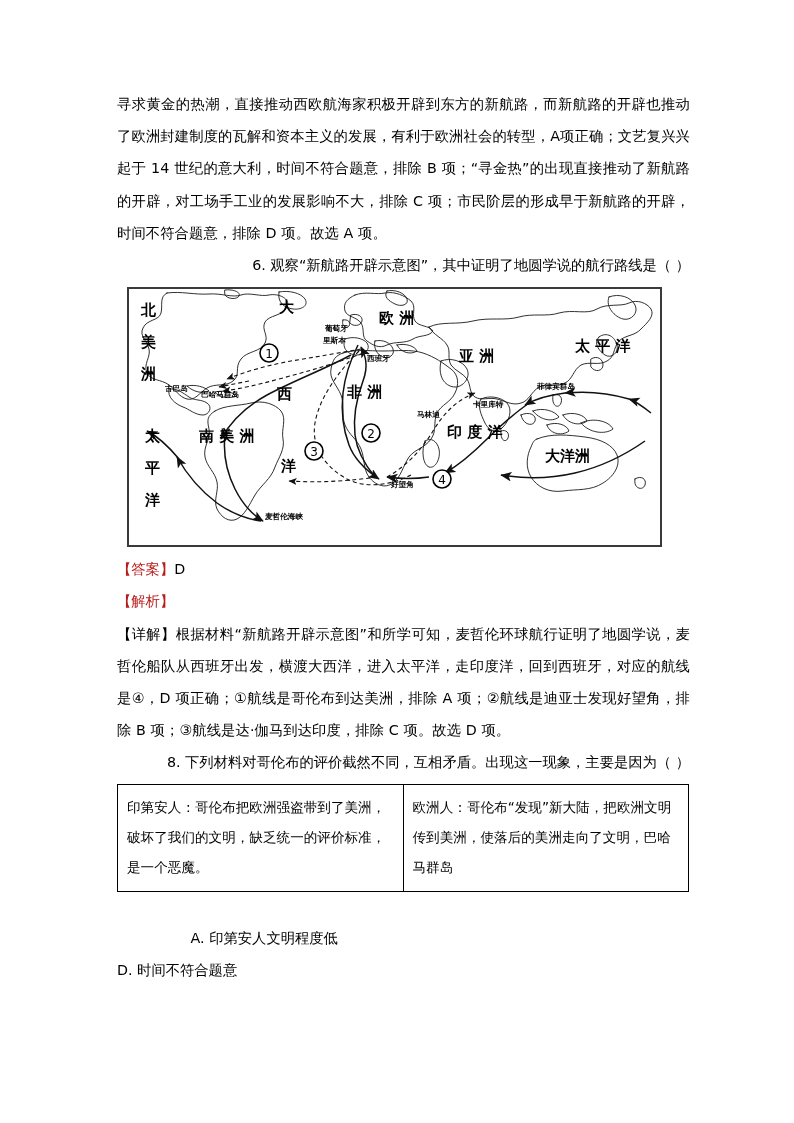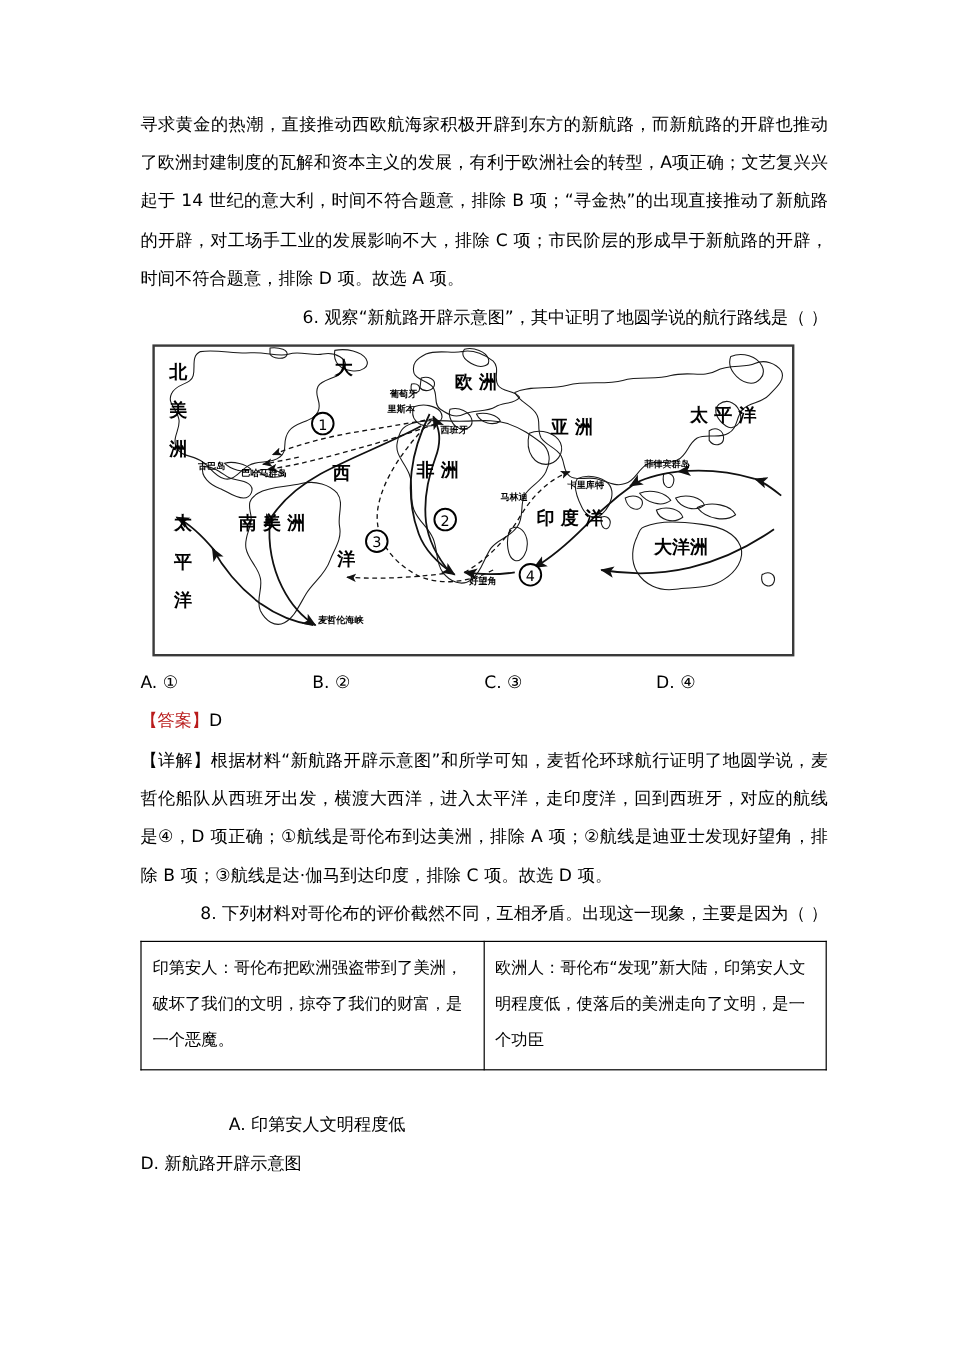--- a/index.html
+++ b/index.html
@@ -263,45 +263,40 @@
         <circle class="marker-c" cx="185" cy="162" r="9"></circle>
         <text class="marker-t" x="185" y="167">3</text>
       </g>
       <g>
         <circle class="marker-c" cx="313" cy="190" r="9"></circle>
         <text class="marker-t" x="313" y="195">4</text>
       </g>
     </svg>
   </div>
 
-  <div class="options-row four">
-    <div>A. ①</div>
-    <div>B. ②</div>
-    <div>C. ③</div>
-    <div>D. ④</div>
-  </div>
 
   <p class="ans-line"><span class="blue">【答案】</span><span>D</span></p>
 
+  <p class="ans-line blue">【解析】</p>
 
   <p class="body-text"><span>【详解】</span><span>根据材料“新航路开辟示意图”和所学可知，麦哲伦环球航行证明了地圆学说，麦哲伦船队从西班牙出发，横渡大西洋，进入太平洋，走印度洋，回到西班牙，对应的航线是④，D 项正确；①航线是哥伦布到达美洲，排除 A 项；②航线是迪亚士发现好望角，排除 B 项；③航线是达·伽马到达印度，排除 C 项。故选 D 项。</span></p>
 
   <p class="q-line">8. 下列材料对哥伦布的评价截然不同，互相矛盾。出现这一现象，主要是因为（    ）</p>
 
   <table class="material-table">
     <tbody>
       <tr>
-        <td>印第安人：哥伦布把欧洲强盗带到了美洲，破坏了我们的文明，掠夺了我们的财富，是一个恶魔。</td>
-        <td>欧洲人：哥伦布“发现”新大陆，印第安人文明程度低，使落后的美洲走向了文明，是一个功臣</td>
+        <td>印第安人：哥伦布把欧洲强盗带到了美洲，破坏了我们的文明，缺乏统一的评价标准，是一个恶魔。</td>
+        <td>欧洲人：哥伦布“发现”新大陆，把欧洲文明传到美洲，使落后的美洲走向了文明，巴哈马群岛</td>
       </tr>
     </tbody>
   </table>
 
   <div class="spacer-lg"></div>
 
   <div class="options-row two">
     <div class="opt-indent">A. 印第安人文明程度低</div>
   </div>
   <div class="options-row two">
-    <div>D. 新航路开辟示意图</div>
+    <div>D. 时间不符合题意</div>
   </div>
 
 </div>
 
 </body></html>

